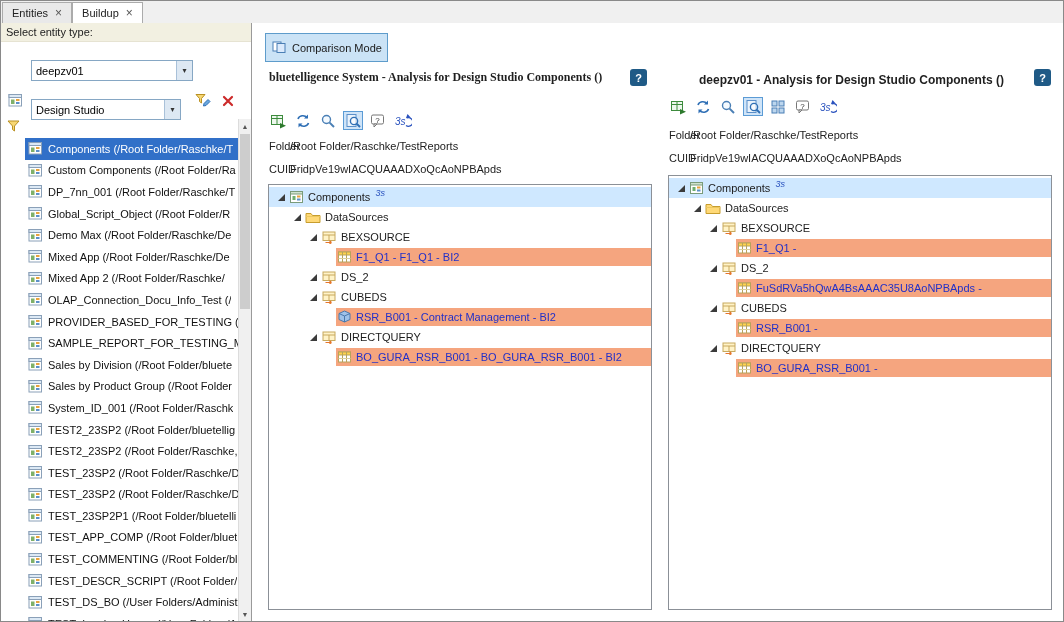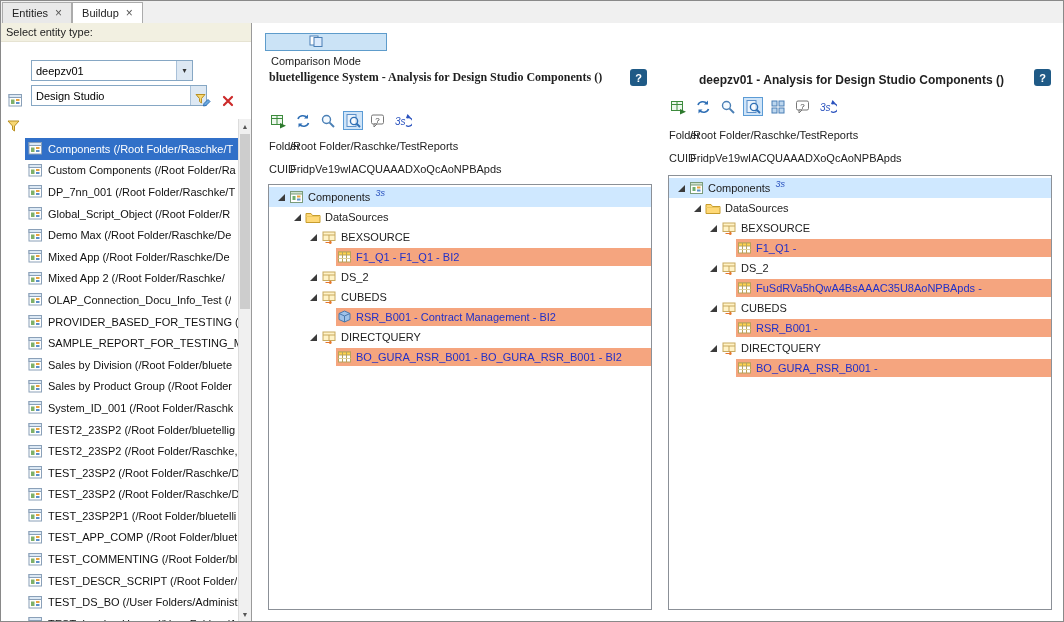--- a/index.html
+++ b/index.html
@@ -13,21 +13,21 @@
   .tab.active { background:#fff; }
   .tab-close { color:#555; font-size:12px; line-height:1; }
 
   
   .sidebar { position:absolute; top:22px; left:0; width:251px; bottom:0; background:#fff; border-right:1px solid #9a9a9a; overflow:hidden; }
   .sidebar-header { height:19px; line-height:19px; padding-left:5px; background:#f2f0e1; border-bottom:1px solid #e6e3d2; color:#222; }
   .combo { position:absolute; height:21px; border:1px solid #86a7c4; background:#fff; display:flex; align-items:center; }
   .combo-value { flex:1; padding-left:4px; white-space:nowrap; overflow:hidden; }
   .combo-arrow { width:16px; height:100%; border-left:1px solid #a9c1d9; background:#dde8f3; display:flex; align-items:center; justify-content:center; font-size:8px; color:#333; }
   .combo-sys { left:30px; top:37px; width:162px; }
-  .combo-type { left:30px; top:62px; width:176px; }
+  .combo-type { left:30px; top:76px; width:150px; }
   .sb-icon { position:absolute; display:flex; align-items:center; justify-content:center; }
   .icon-ds { left:7px; top:70px; }
   .icon-filter-edit { left:194px; top:70px; }
   .icon-clear { left:221px; top:72px; }
   .icon-funnel { left:6px; top:97px; }
 
   #entity-list { position:absolute; top:115px; left:0; right:13px; bottom:0; overflow:hidden; }
   .entity-row { height:21.6px; display:flex; }
   .entity-gutter { width:24px; flex:none; }
   .entity-body { flex:1; min-width:0; display:flex; align-items:center; gap:5px; padding-left:3px; }
@@ -35,21 +35,21 @@
   .entity-row.sel .entity-body { background:#3170c8; }
   .entity-row.sel .entity-label { color:#fff; }
 
   .vscroll { position:absolute; top:96px; right:0; width:13px; bottom:0; background:#f0f0f0; border-left:1px solid #dcdcdc; }
   .vs-btn { height:14px; display:flex; align-items:center; justify-content:center; font-size:7px; color:#555; }
   .vs-btn.down { position:absolute; bottom:0; left:0; right:0; }
   .vs-thumb { position:absolute; top:15px; left:1px; right:1px; height:175px; background:#cdcdcd; }
 
   
   .main { position:absolute; left:252px; top:22px; right:0; bottom:0; background:#fff; }
-  .cmp-btn { position:absolute; left:12px; top:10px; height:18px; padding:0 25px 0 5px; background:#cbe3f6; border:1px solid #5e9ccb; display:flex; align-items:center; gap:5px; color:#1a1a1a;flex-direction:column; }
+  .cmp-btn { position:absolute; left:12px; top:10px; height:29px; padding:0 5px 0 5px; background:#cbe3f6; border:1px solid #5e9ccb; display:flex; align-items:center; gap:5px; color:#1a1a1a; }
 
   .panel-title { position:absolute; width:352px; font-weight:bold; font-size:12px; line-height:15px; color:#1f1f1f; }
   #title-left { left:16px; top:47px;font-family:Liberation Serif, serif; }
   #title-right { left:416px; top:50px;margin-left:30px; }
   .help-btn { position:absolute; width:17px; height:17px; border-radius:3px; background:#1f5a86; color:#fff; font-weight:bold; font-size:11px; display:flex; align-items:center; justify-content:center; }
   #help-left { left:377px; top:46px; }
   #help-right { left:781px; top:46px; }
 
   .toolbar { position:absolute; display:flex; gap:5px; align-items:center; }
   #toolbar-left { left:15px; top:88px; }

